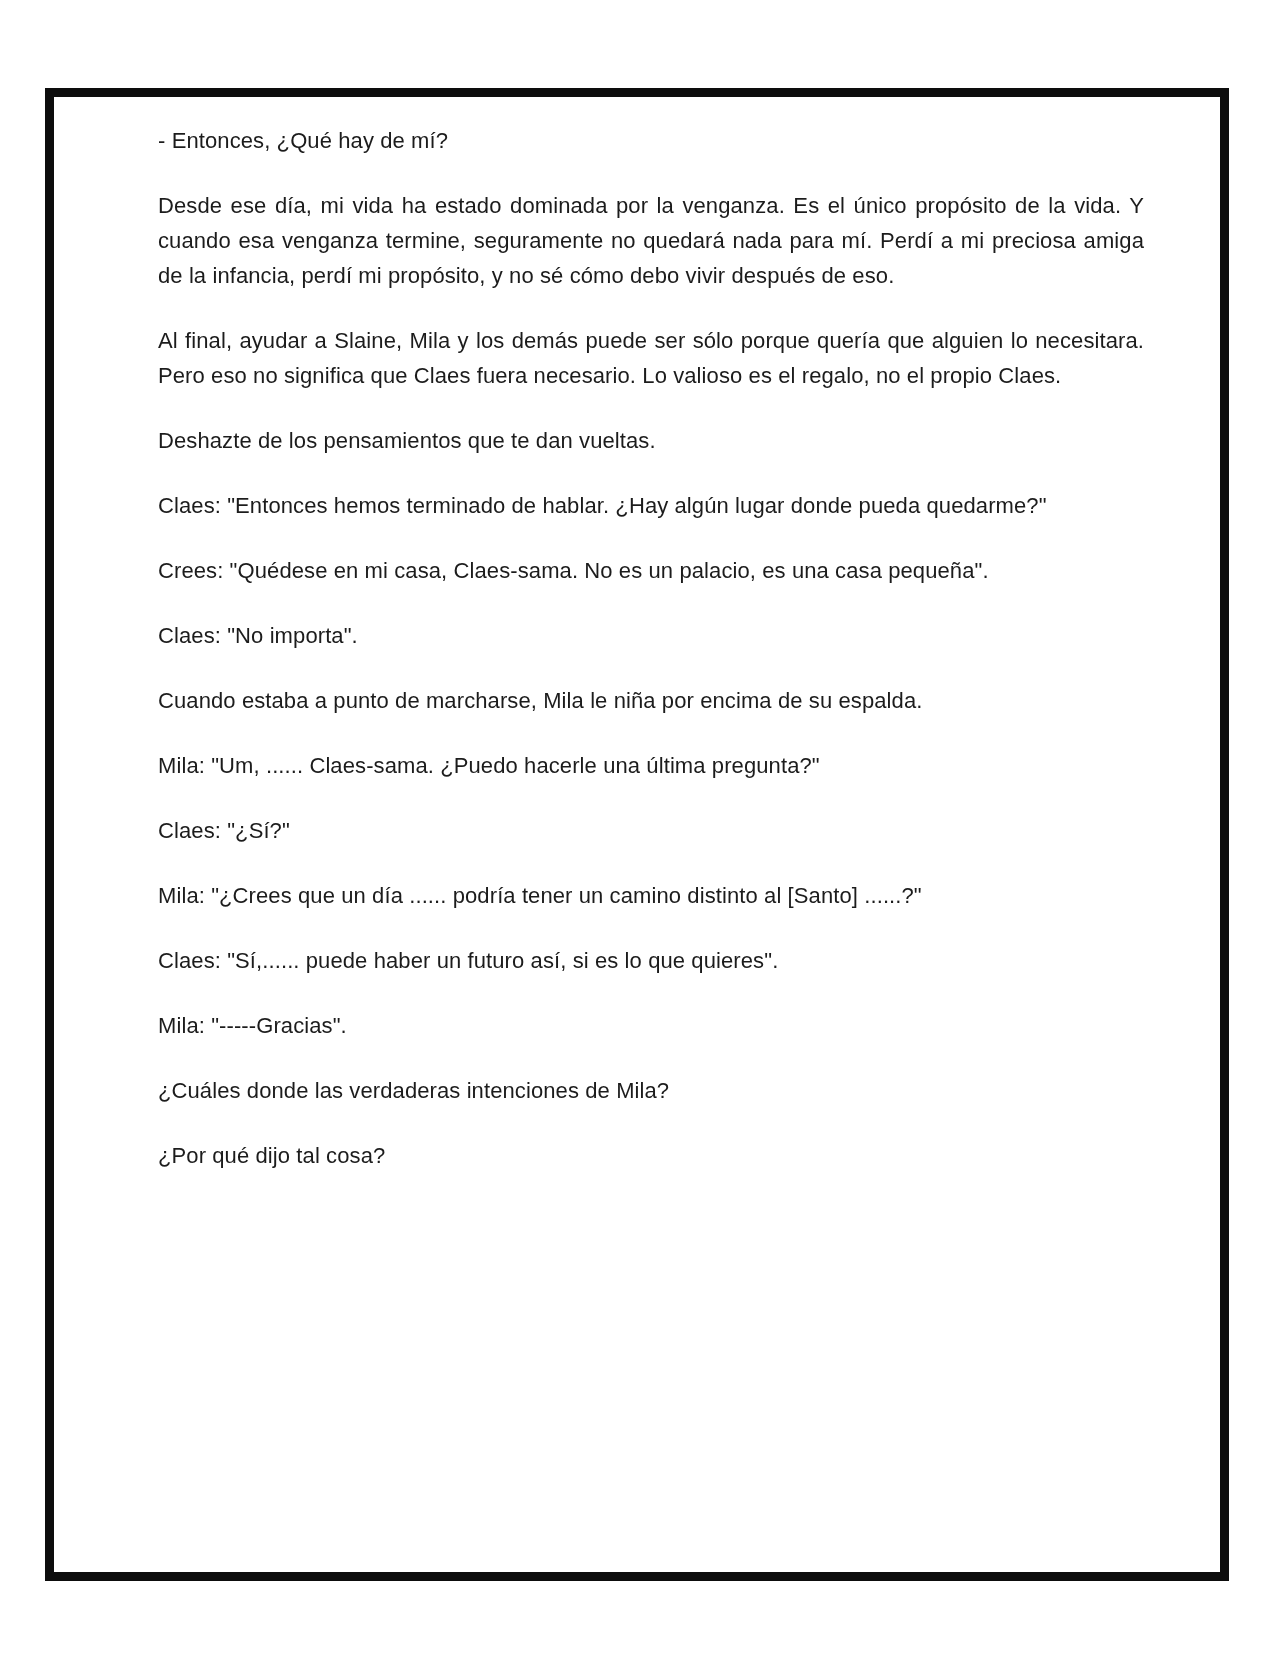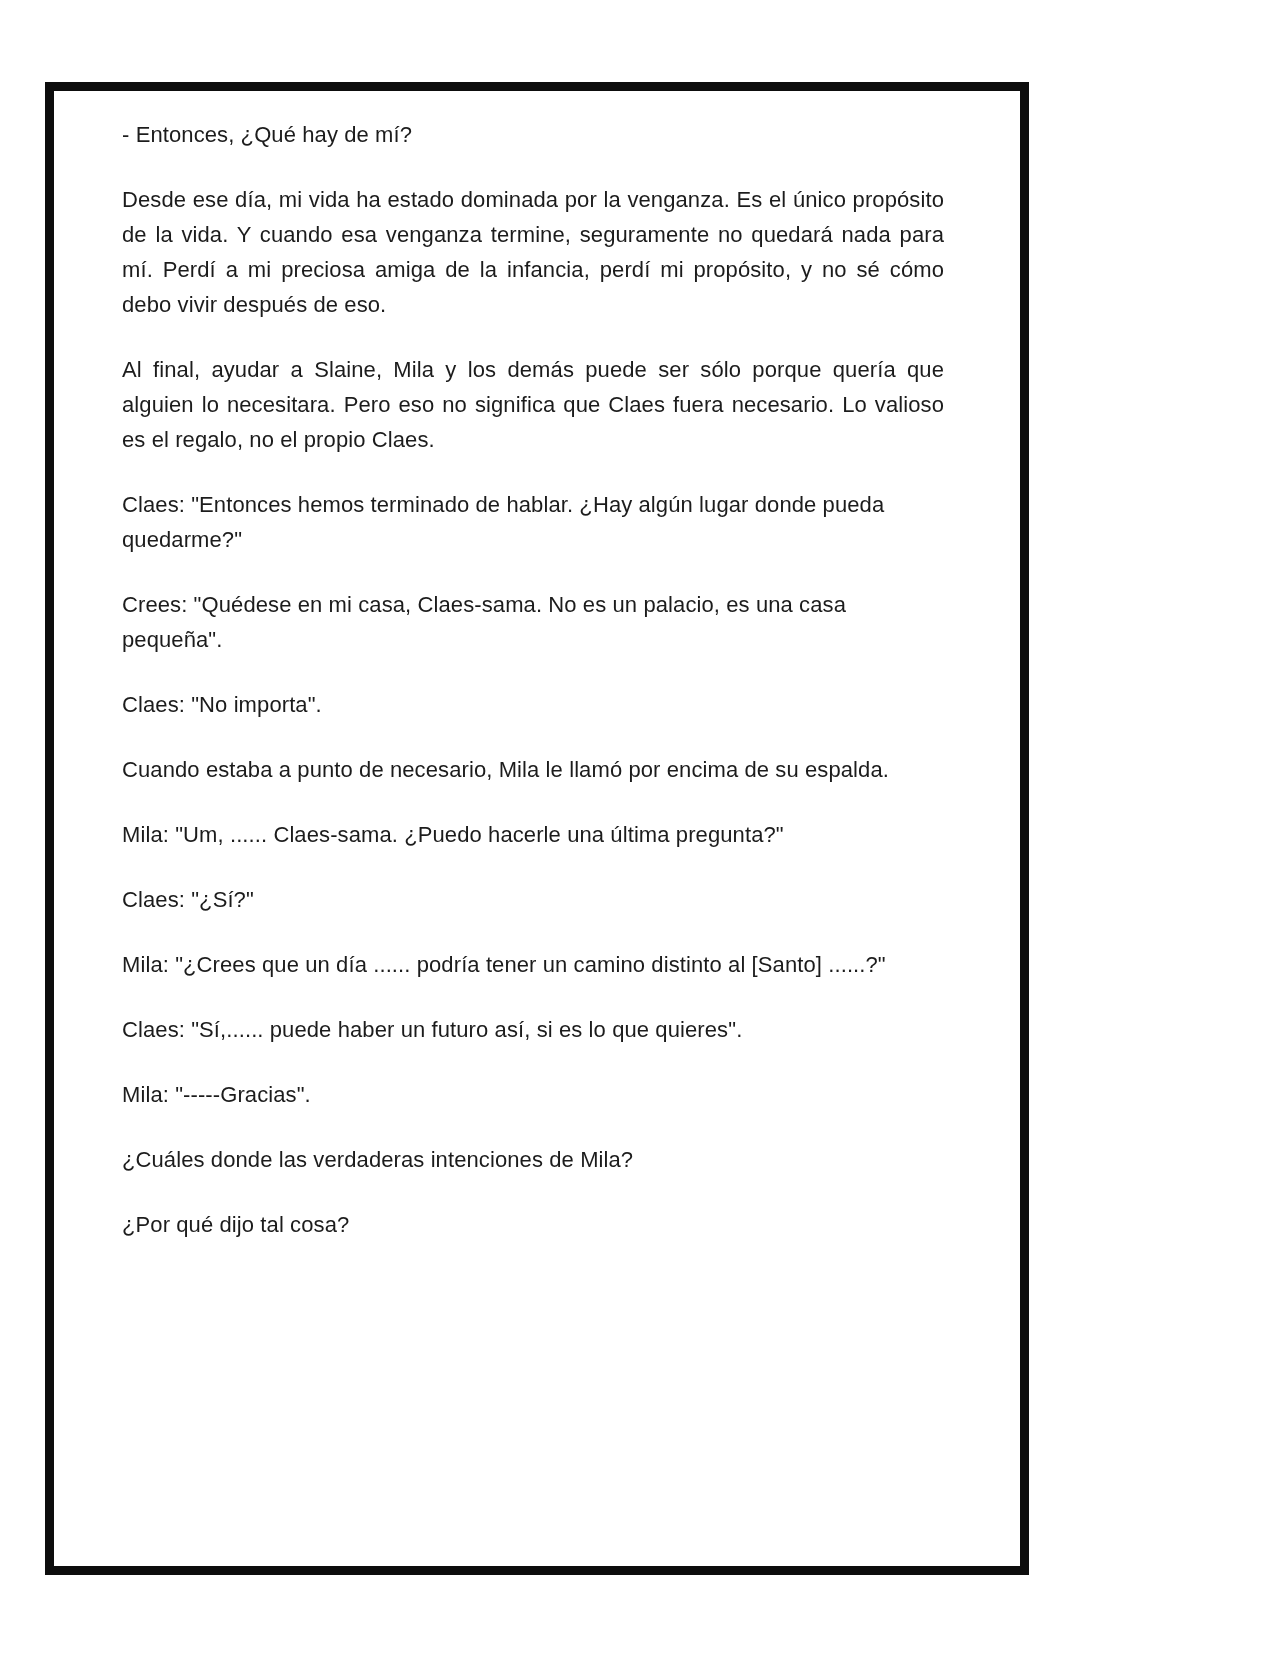--- a/index.html
+++ b/index.html
@@ -9,27 +9,27 @@
   body {
     width: 1280px;
     height: 1657px;
     background: #ffffff;
     font-family: "Liberation Sans", sans-serif;
     position: relative;
   }
   .frame {
     position: absolute;
     left: 45px;
-    top: 82px;
-    width: 984px;
+    top: 88px;
+    width: 1184px;
     height: 1493px;
     box-sizing: border-box;
     border: 9px solid var(--border-color, #0d0d0d);
     background: var(--page-bg, #ffffff);
-    padding: 26px 76px 0 68px;
+    padding: 26px 76px 0 104px;
   }
   .para {
     font-size: 22px;
     line-height: 35px;
     letter-spacing: 0.1px;
     margin: 0 0 30px 0;
     color: var(--text-color, #1c1c1c);
     font-weight: 400;
     text-align: left;
   }
@@ -44,28 +44,29 @@
 <body>
 
 <div class="frame">
   <div id="paragraphs">
   <p class="para"><span class="para-text">- Entonces, ¿Qué hay de mí?</span></p>
 
   <p class="para justify"><span class="para-text">Desde ese día, mi vida ha estado dominada por la venganza. Es el único propósito de la vida. Y cuando esa venganza termine, seguramente no quedará nada para mí. Perdí a mi preciosa amiga de la infancia, perdí mi propósito, y no sé cómo debo vivir después de eso.</span></p>
 
   <p class="para justify"><span class="para-text">Al final, ayudar a Slaine, Mila y los demás puede ser sólo porque quería que alguien lo necesitara. Pero eso no significa que Claes fuera necesario. Lo valioso es el regalo, no el propio Claes.</span></p>
 
+  <p class="para"><span class="para-text">Deshazte de los pensamientos que te dan vueltas.</span></p>
 
   <p class="para"><strong class="speaker">Claes:</strong><span class="para-text"> "Entonces hemos terminado de hablar. ¿Hay algún lugar donde pueda quedarme?"</span></p>
 
   <p class="para"><strong class="speaker">Crees:</strong><span class="para-text"> "Quédese en mi casa, Claes-sama. No es un palacio, es una casa pequeña".</span></p>
 
   <p class="para"><strong class="speaker">Claes:</strong><span class="para-text"> "No importa".</span></p>
 
-  <p class="para"><span class="para-text">Cuando estaba a punto de necesario, Mila le llamó por encima de su espalda.</span></p>
+  <p class="para"><span class="para-text">Cuando estaba a punto de marcharse, Mila le niña por encima de su espalda.</span></p>
 
   <p class="para"><strong class="speaker">Mila:</strong><span class="para-text"> "Um, ...... Claes-sama. ¿Puedo hacerle una última pregunta?"</span></p>
 
   <p class="para"><strong class="speaker">Claes:</strong><span class="para-text"> "¿Sí?"</span></p>
 
 
   <p class="para"><strong class="speaker">Mila:</strong><span class="para-text"> "¿Crees que un día ...... podría tener un camino distinto al [Santo] ......?"</span></p>
 
   <p class="para"><strong class="speaker">Claes:</strong><span class="para-text"> "Sí,...... puede haber un futuro así, si es lo que quieres".</span></p>
 

